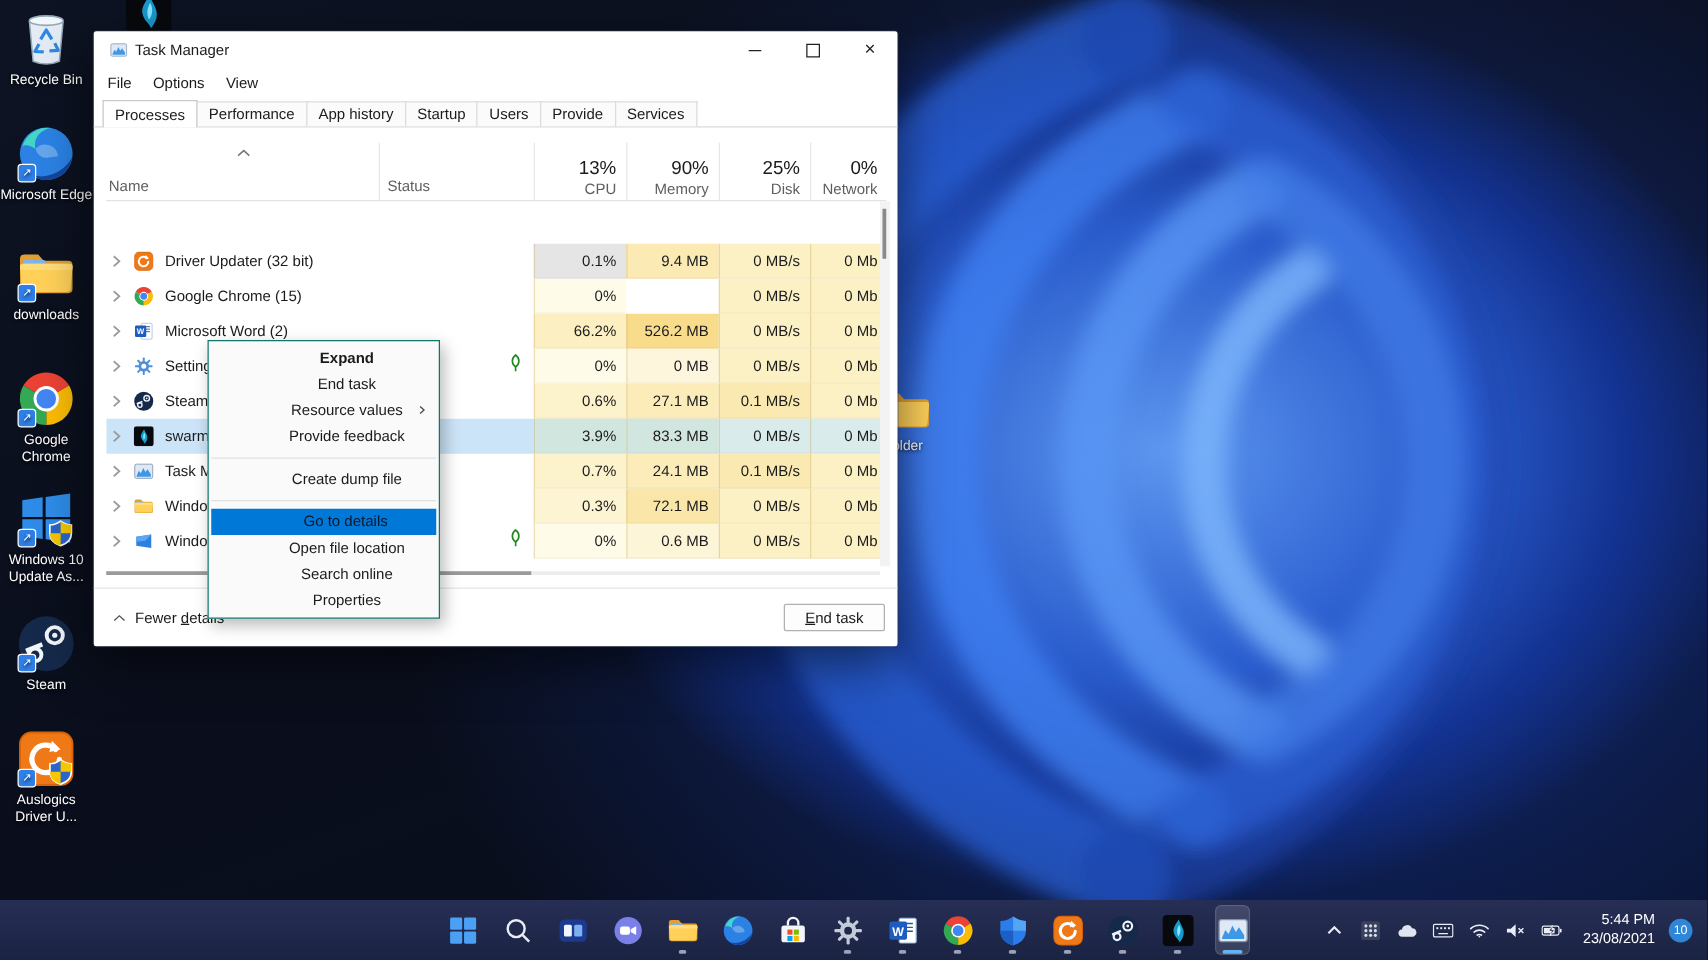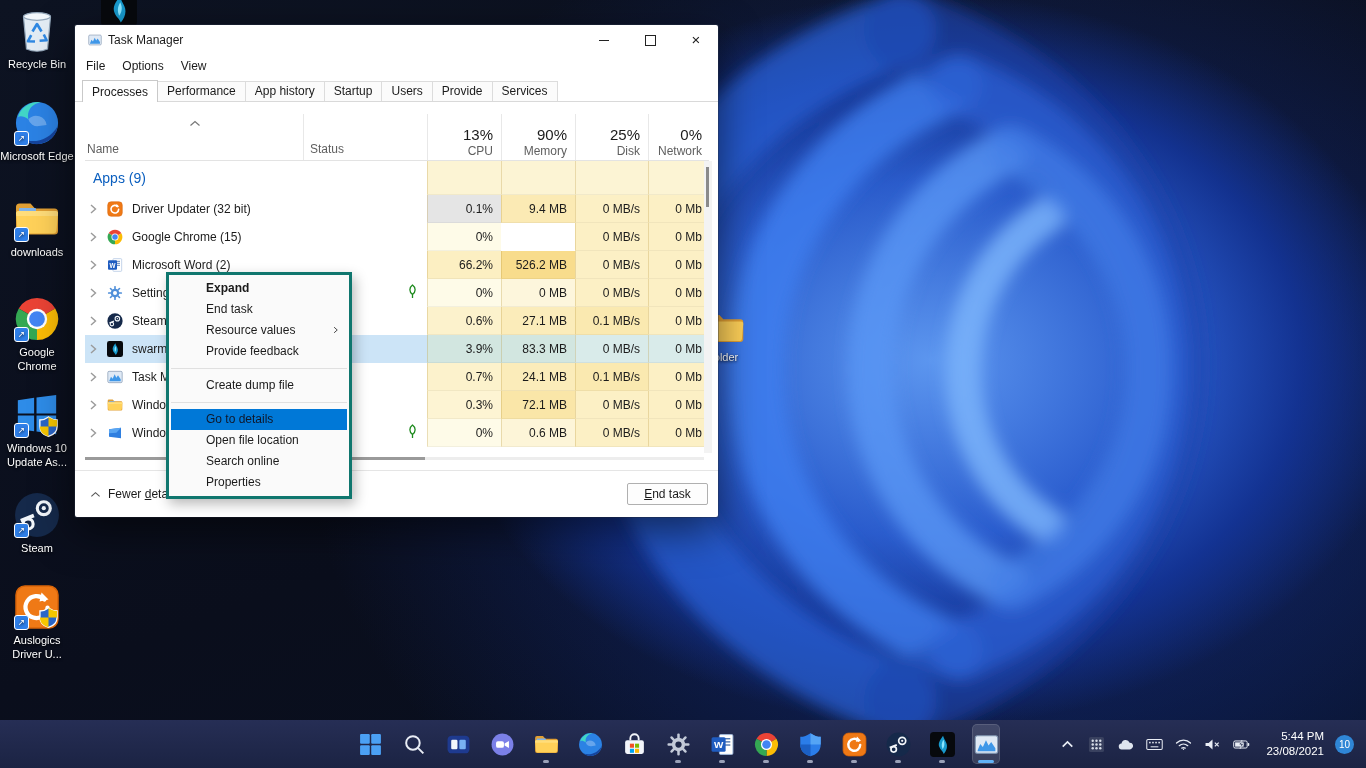--- a/index.html
+++ b/index.html
@@ -72,21 +72,21 @@
   .vthumb{position:absolute;left:2px;top:6px;width:3px;height:40px;background:#8a8a8a;}
   .hscroll{position:absolute;left:10px;top:432px;width:619px;height:3px;background:#ededed;}
   .hthumb{position:absolute;left:0;top:0;width:340px;height:3px;background:#9a9a9a;}
   .f-divider{position:absolute;left:0;top:445px;width:643px;height:1px;background:#e5e5e5;}
   .fewer{position:absolute;left:15px;top:459px;height:20px;display:flex;align-items:center;gap:7px;font-size:12px;color:#1b1b1b;cursor:default;}
   .endtask{position:absolute;left:552px;top:458px;width:81px;height:22px;background:#fdfdfd;border:1px solid #b0b0b0;
     border-radius:2px;font-size:12px;color:#1b1b1b;text-align:center;line-height:20px;box-sizing:border-box;cursor:default;}
   .accel{text-decoration:underline;}
   
   .ctxmenu{position:absolute;left:166px;top:272px;width:186px;box-sizing:border-box;background:#fafafa;
-    border:3px solid #0f766e;box-shadow:3px 5px 12px rgba(0,0,0,.28);padding:3px 0;z-index:9;font-size:12px;color:#1b1b1b;}
+    border:1px solid #0f766e;box-shadow:3px 5px 12px rgba(0,0,0,.28);padding:3px 0;z-index:9;font-size:12px;color:#1b1b1b;text-align:center;}
   .menu-item{height:21px;line-height:21px;padding-left:37px;position:relative;cursor:default;white-space:nowrap;}
   .menu-item.bold{font-weight:bold;}
   .menu-item.hl{background:#0078d7;color:#0f172a;margin:0 2px;padding-left:35px;}
   .menu-sep{height:1px;background:#e0e0e0;margin:6px 2px;}
   .sub-arrow{position:absolute;right:10px;top:4px;width:7px;height:12px;display:flex;}
   
   .taskbar{position:absolute;left:0;bottom:0;width:1366px;height:48px;z-index:10;
     background:linear-gradient(180deg,#262e55,#1b2343);}
   .tb-icons{position:absolute;left:356px;top:0;height:48px;display:flex;align-items:center;gap:16px;}
   .tb-btn{width:28px;height:40px;position:relative;display:flex;align-items:center;justify-content:center;cursor:default;border-radius:5px;}
@@ -270,27 +270,20 @@
       <div class="pct">25%</div>
       <div class="lbl">Disk</div>
     </div>
     <div class="h-usage" style="left:563px;width:54px;">
       <div class="pct">0%</div>
       <div class="lbl">Network</div>
     </div>
   </div>
 
   <div class="tbody" id="ptable">
-      <div class="grow" style="top:0">
-        <div class="g-label">Apps (9)</div>
-        <div class="hc cpu" style="background: rgb(252, 244, 212);"></div>
-        <div class="hc mem" style="background: rgb(252, 244, 212);"></div>
-        <div class="hc dsk" style="background: rgb(252, 244, 212);"></div>
-        <div class="hc net" style="background: rgb(252, 244, 212);"></div>
-      </div>
       <div class="prow" style="top:34px">
         <div class="c-name">
           <span class="chev">
             <svg viewBox="0 0 10 12" width="10" height="12" fill="none" stroke="#9a9a9a" stroke-width="1.4">
               <path d="M3 2 L7.5 6 L3 10"></path>
             </svg>
           </span>
           <span class="pic"><svg viewBox="0 0 46 46">
               <rect x="2" y="2" width="42" height="42" rx="10" fill="#ef7916" stroke="#d96408" stroke-width="1.5"></rect>
               <path d="M30.5 16 A11 11 0 1 0 33.5 24" fill="none" stroke="#fff" stroke-width="4.5" stroke-linecap="round"></path>

